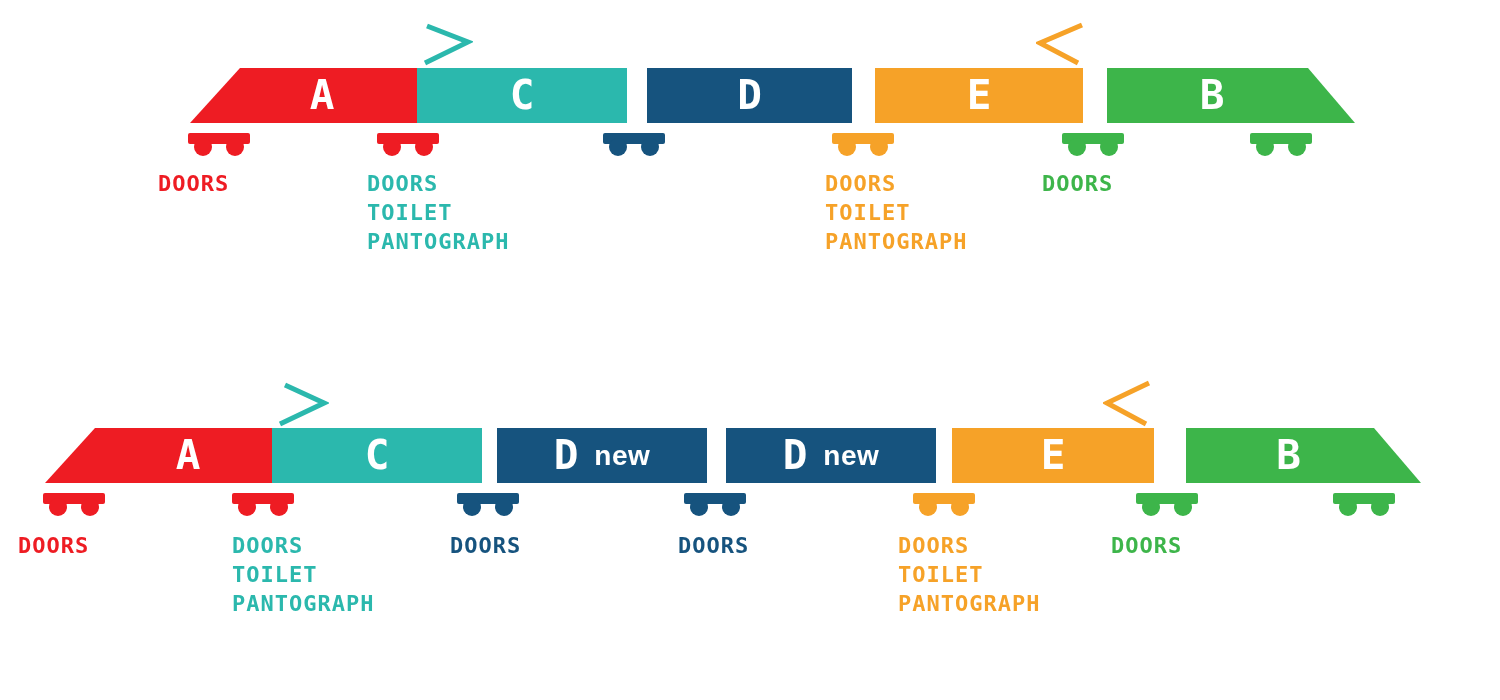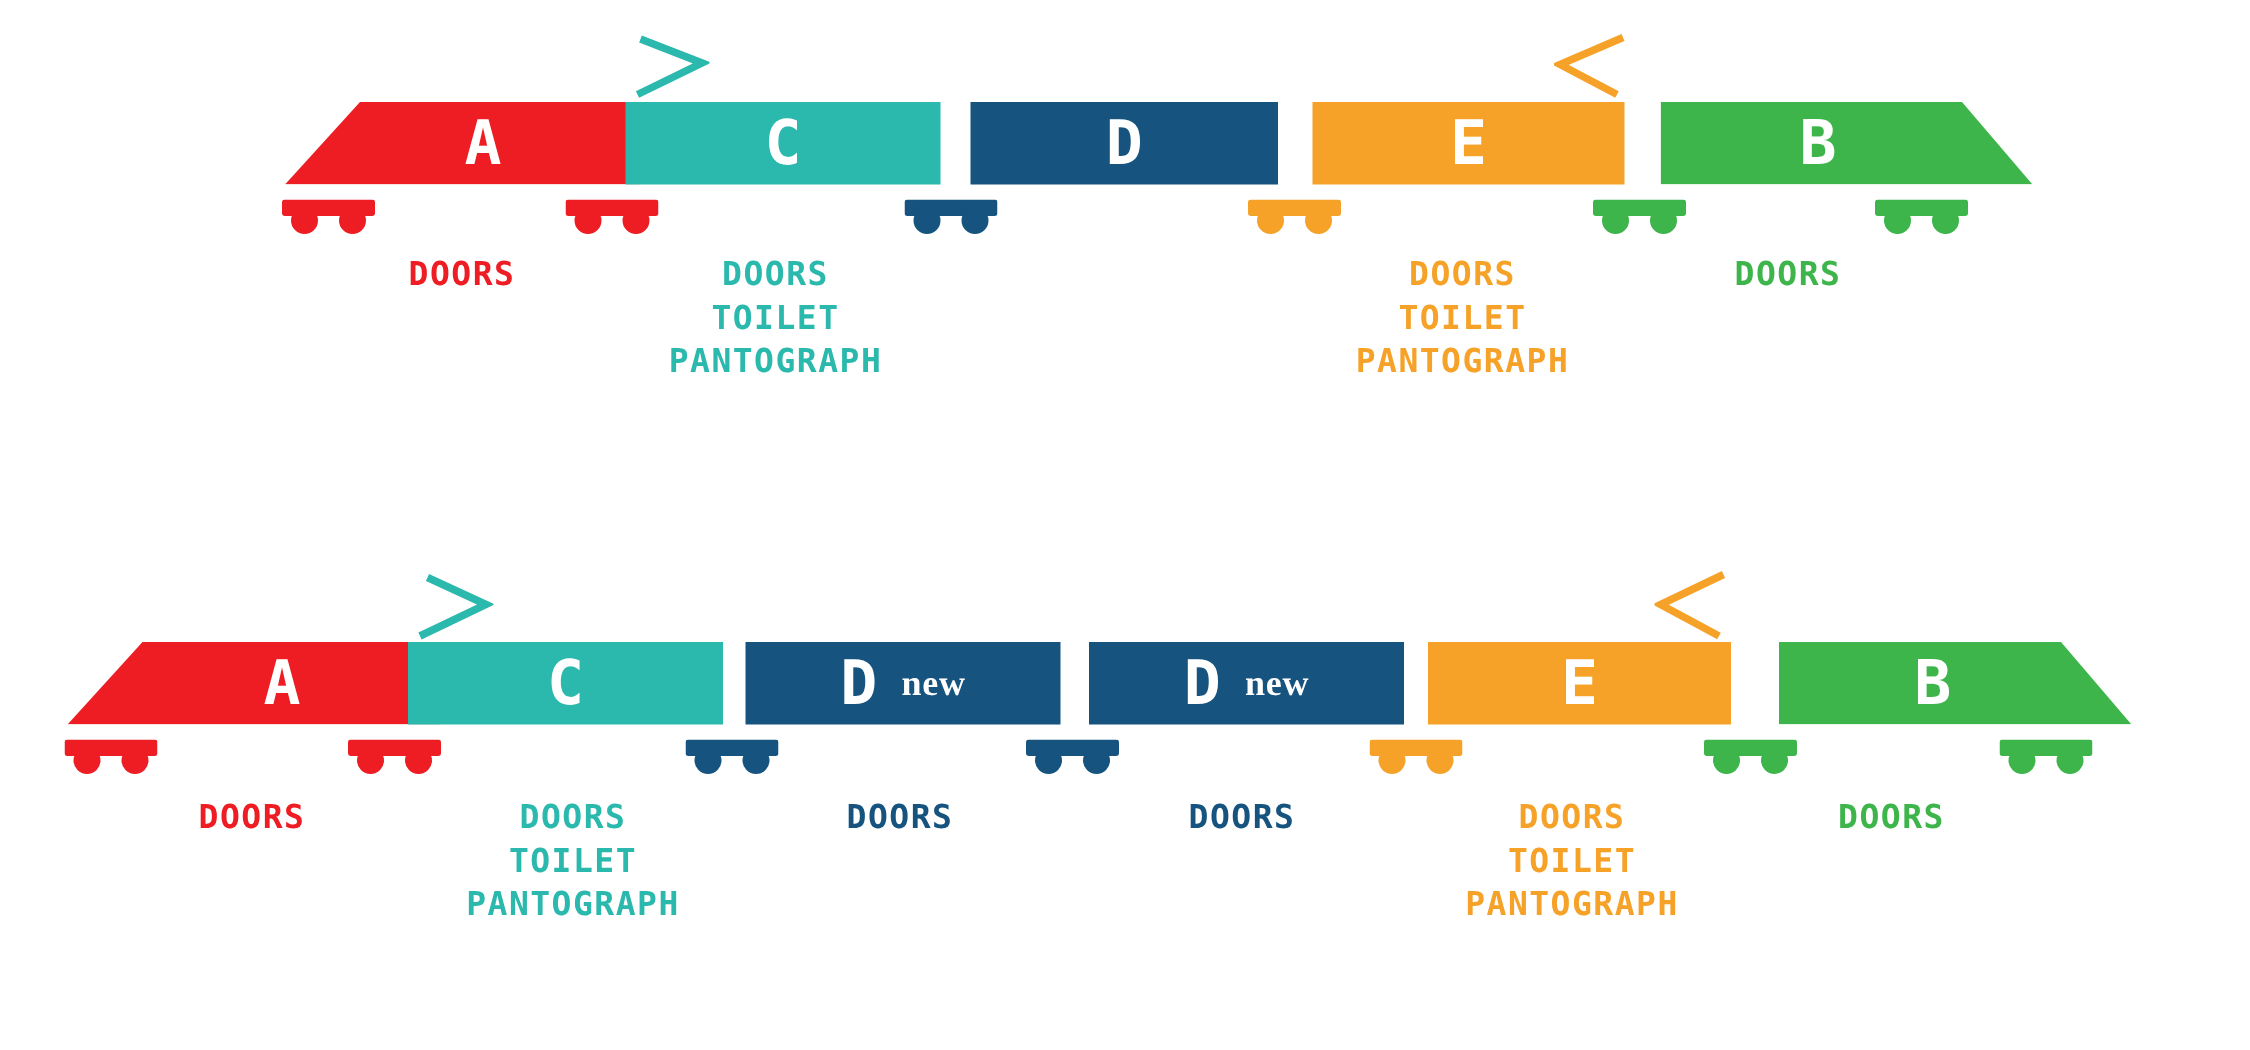--- a/index.html
+++ b/index.html
@@ -8,27 +8,27 @@
     font-family:"DejaVu Sans Mono","Liberation Mono",monospace;
   }
   .train{position:absolute;inset:0;}
   .car{
     position:absolute;height:55px;display:flex;align-items:center;justify-content:center;
     color:#ffffff;font-weight:bold;font-size:41px;line-height:1;
   }
   .nose-left{clip-path:polygon(50px 0, 100% 0, 100% 100%, 0 100%);}
   .nose-right{clip-path:polygon(0 0, calc(100% - 47px) 0, 100% 100%, 0 100%);}
   .suffix{
-    font-size:24px;font-weight:bold;margin-left:16px;letter-spacing:0.5px;
-    font-family:Liberation Serif, serif;
+    font-size:28px;font-weight:bold;margin-left:16px;letter-spacing:0.5px;
+    font-family:Liberation Sans, sans-serif;
   }
   .bogie{position:absolute;}
   .panto{position:absolute;}
   .feat{
-    position:absolute;width:300px;text-align:center;
+    position:absolute;width:300px;
     font-size:22px;font-weight:bold;line-height:29px;letter-spacing:1px;white-space:nowrap;
   }
 </style>
 </head>
 <body>
 
 <div class="canvas">
 
   <div class="train">
 

